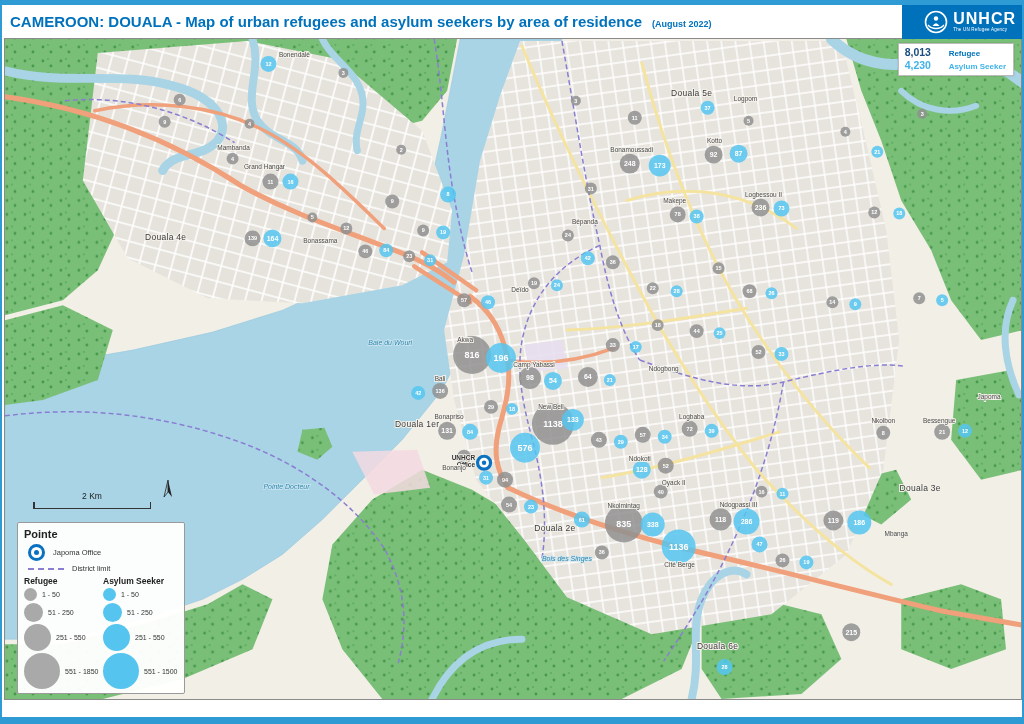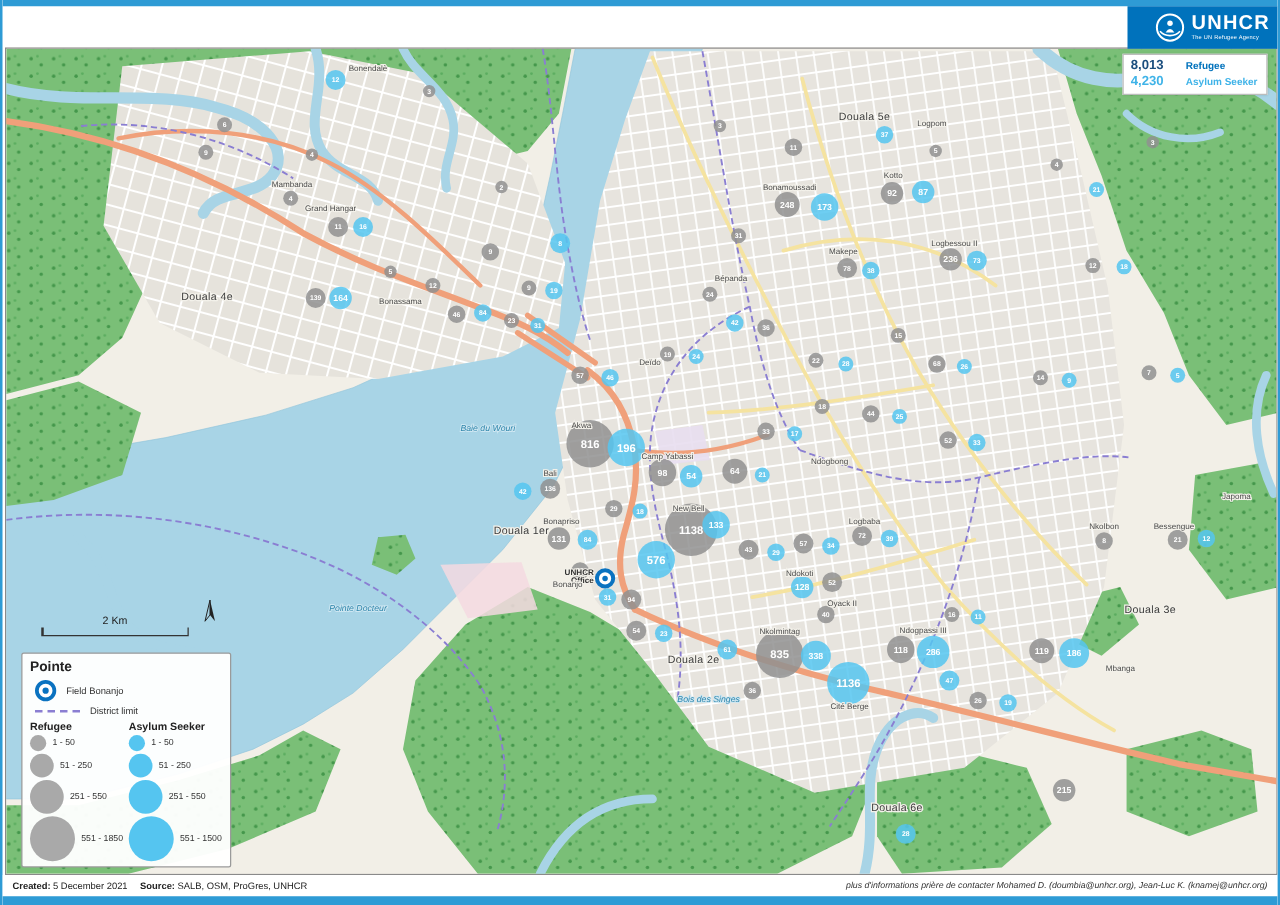--- a/index.html
+++ b/index.html
@@ -68,20 +68,24 @@
   text.water-label{font-size:7px;fill:#2e86ab;font-style:italic;paint-order:stroke;stroke:#cfe7f2;stroke-width:1.5px;text-anchor:middle;}
   text.bubble-val{fill:#ffffff;font-weight:bold;text-anchor:middle;}
   text.office-label{font-size:6.5px;fill:#333;font-weight:bold;paint-order:stroke;stroke:#f3f1ea;stroke-width:1.6px;text-anchor:end;}
 </style>
 </head>
 <body>
 
 <div class="page">
   <div class="top-bar"></div>
 
+  <div class="header">
+    <span class="title-main">CAMEROON: DOUALA -  Map of urban refugees and asylum seekers by area of residence</span>
+    <span class="title-date">(August 2022)</span>
+  </div>
 
   <div class="logo-box">
     <svg width="26" height="26" viewBox="0 0 26 26">
       <circle cx="13" cy="13" r="10.5" fill="none" stroke="#ffffff" stroke-width="1.6"></circle>
       <circle cx="13" cy="9.5" r="2.2" fill="#ffffff"></circle>
       <path d="M9.5 17 Q13 11.5 16.5 17 Z" fill="#ffffff"></path>
       <path d="M5 16 Q8 19.5 13 19.5 Q18 19.5 21 16" fill="none" stroke="#ffffff" stroke-width="1.3"></path>
     </svg>
     <span class="logo-text">
       <span class="logo-name">UNHCR</span>
@@ -684,21 +688,21 @@
         <span class="stat-lab">Asylum Seeker</span>
       </div>
     </div>
 
     <div class="legend-box">
       <div class="legend-title">Pointe</div>
       <div class="legend-row">
         <span class="fo-icon">
             <span class="fo-dot"></span>
           </span>
-        <span>Field Bonanjo</span>
+        <span>Japoma Office</span>
       </div>
       <div class="legend-row">
         <span class="dl-sample"></span>
         <span>District limit</span>
       </div>
       <div class="legend-cols">
         <div class="legend-col">
           <div class="legend-col-title">Refugee</div>
           <div id="ref-classes">
               <div class="class-row">
@@ -737,21 +741,15 @@
               <div class="class-row">
                 <span class="class-circle asy" style="width: 36px; height: 36px;"></span>
                 <span class="class-label">551 - 1500</span>
               </div>
             </div>
         </div>
       </div>
     </div>
   </div>
 
-  <div class="footer">
-    <div class="footer-left">
-      <b>Created:</b><span>5 December 2021</span><span class="sep"></span><b>Source:</b><span>SALB, OSM, ProGres, UNHCR</span>
-    </div>
-    <div class="footer-right">plus d'informations prière de contacter Mohamed D. (doumbia@unhcr.org), Jean-Luc K. (knamej@unhcr.org)</div>
-  </div>
 
   <div class="bottom-bar"></div>
 </div>
 
 </body></html>

